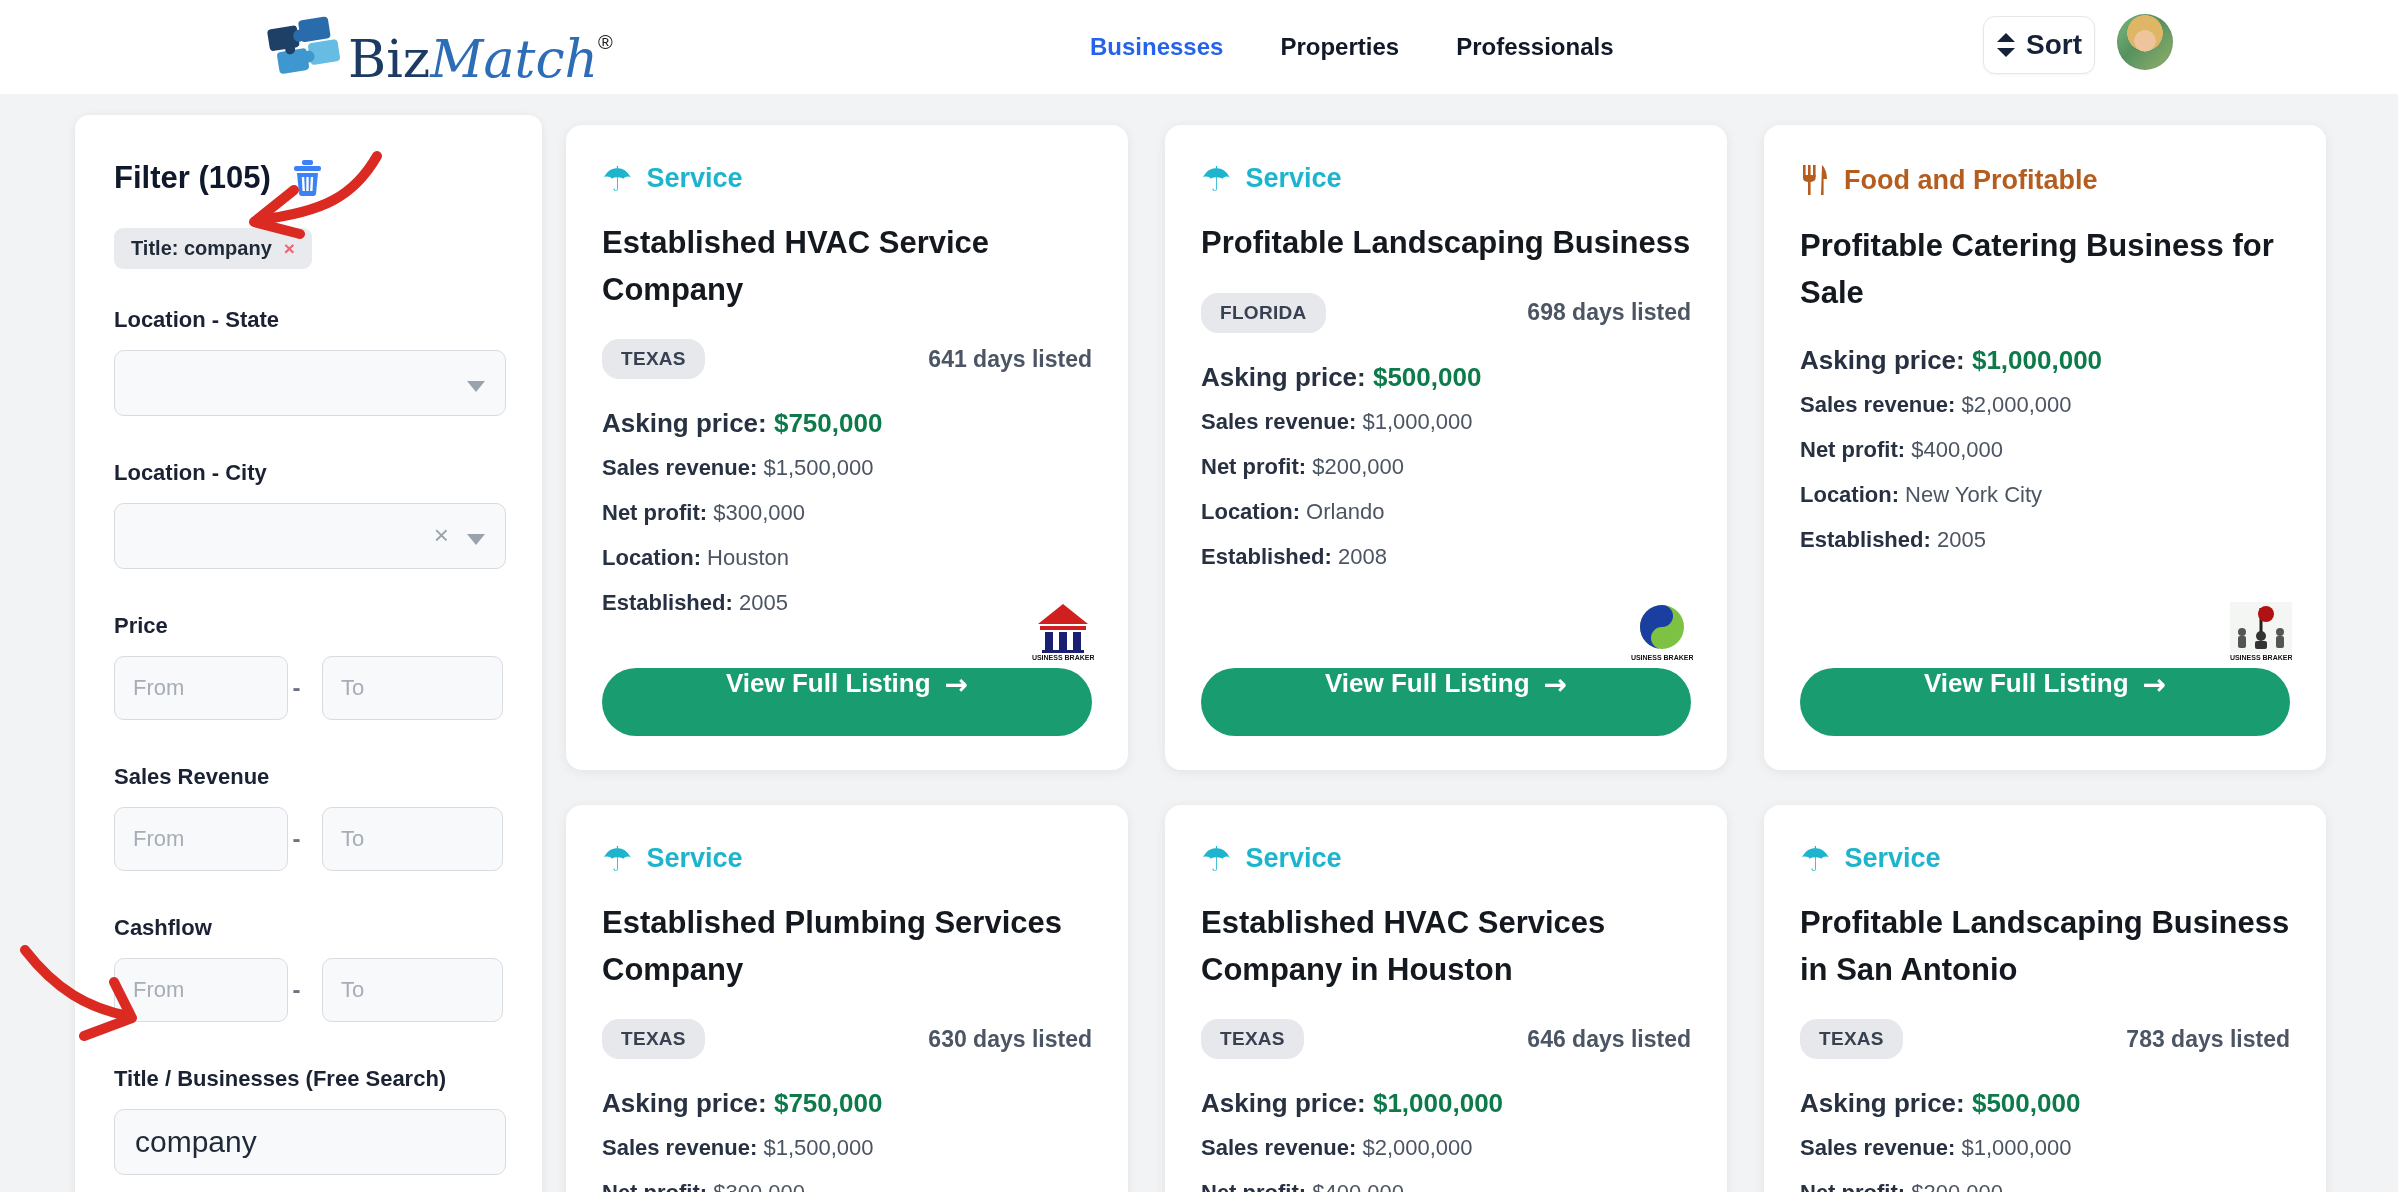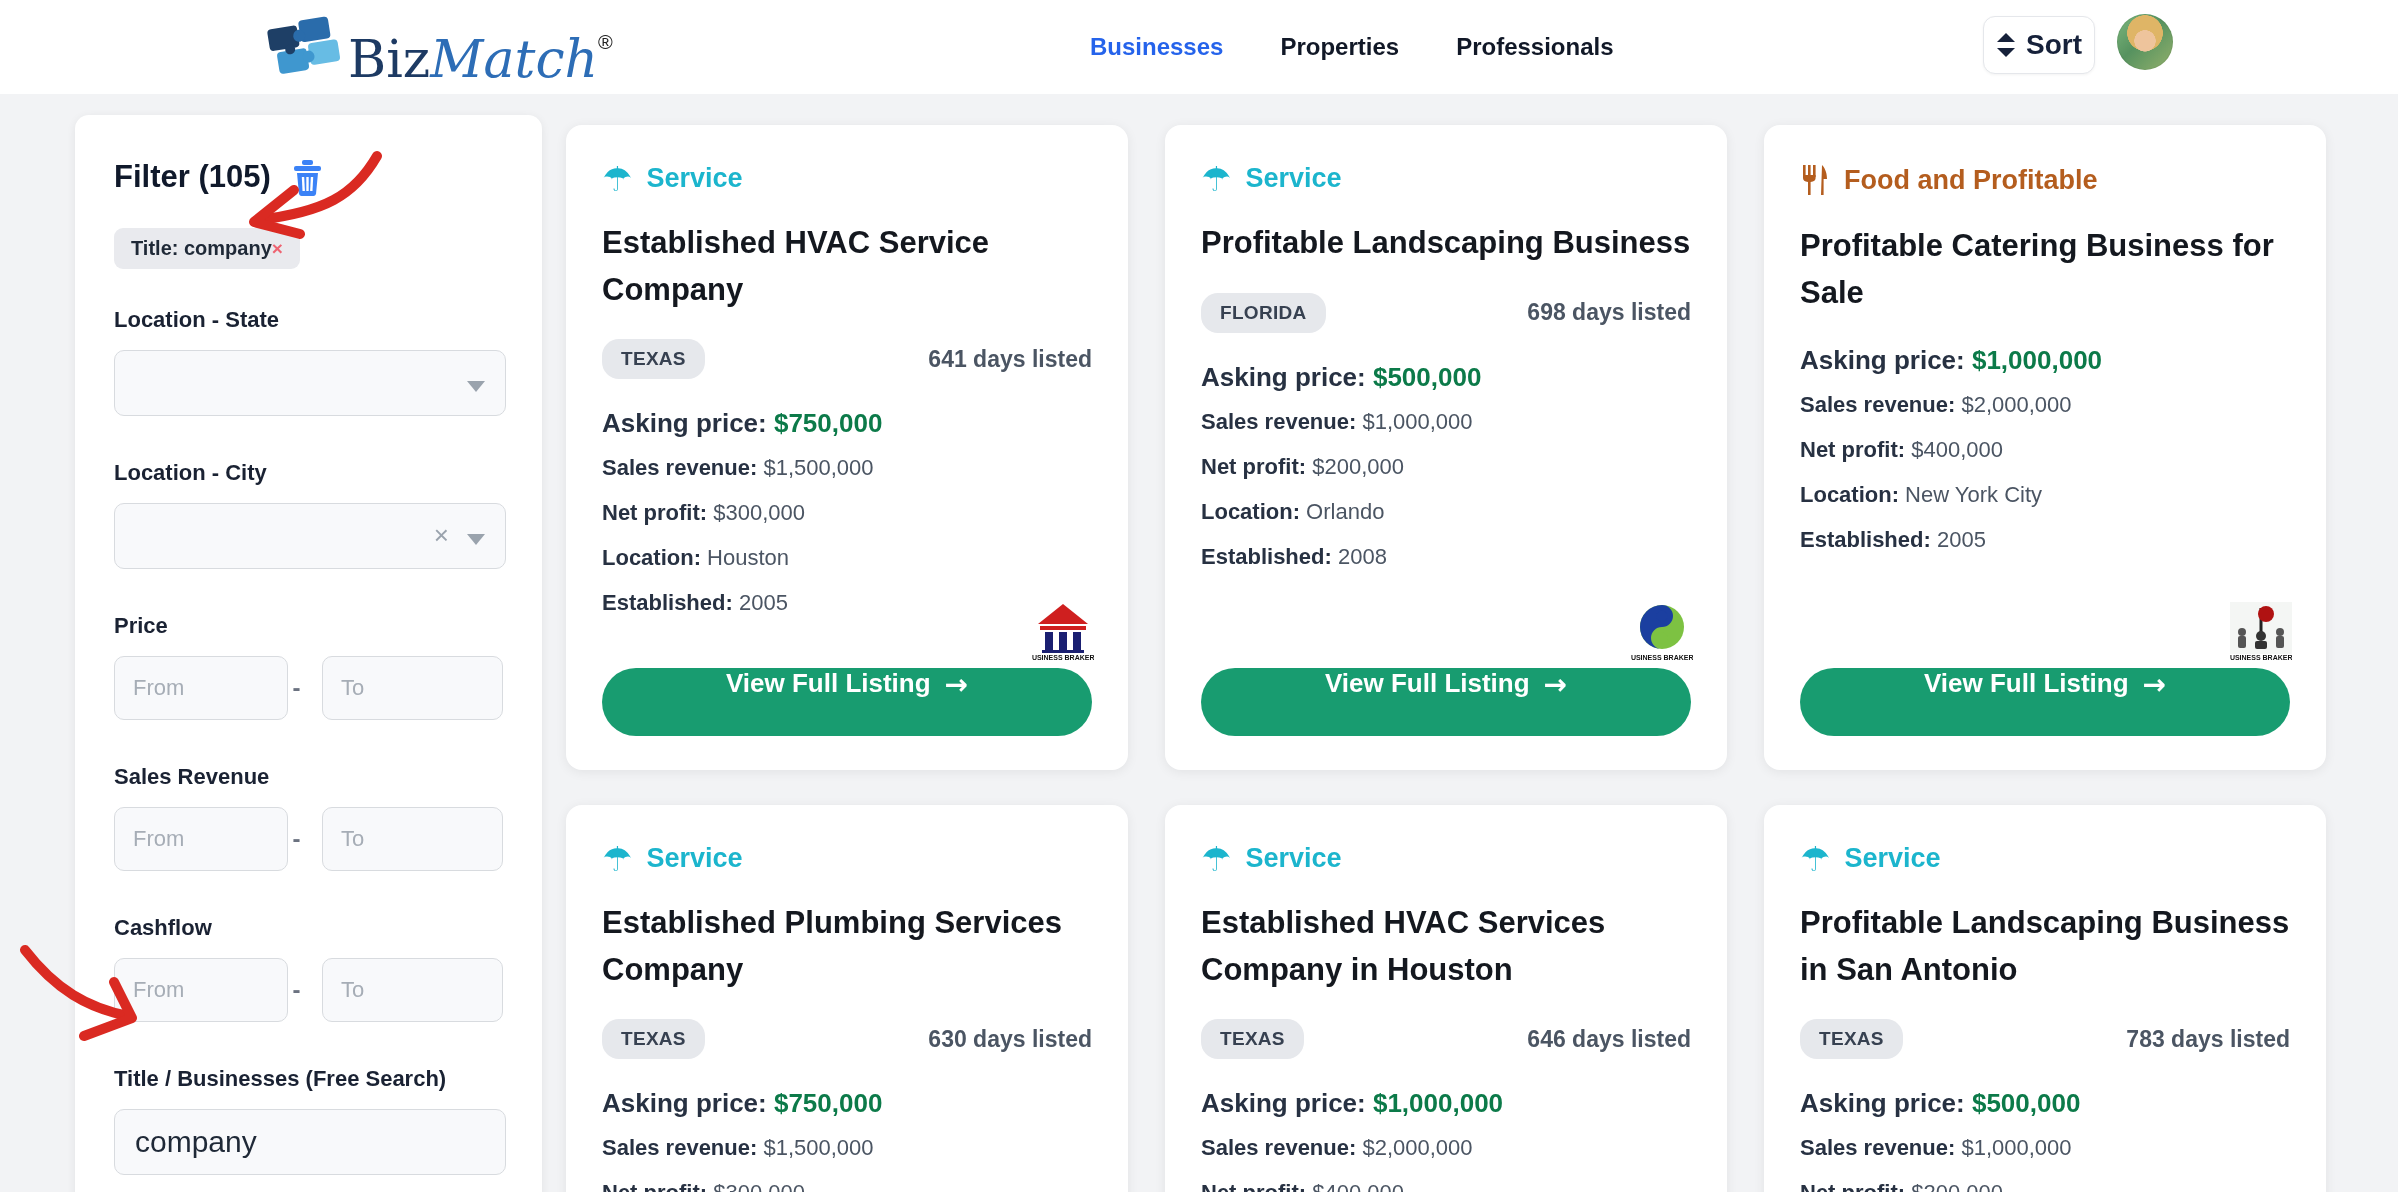--- a/index.html
+++ b/index.html
@@ -24,24 +24,24 @@
   .avatar { position:absolute; left:2117px; top:14px; width:56px; height:56px; border-radius:50%;
             background:
               radial-gradient(circle at 50% 48%, #eec49c 0 26%, rgba(0,0,0,0) 27%),
               radial-gradient(circle at 50% 34%, #dfb566 0 38%, rgba(0,0,0,0) 39%),
               linear-gradient(135deg,#7fb87e 0%,#56925f 45%,#93b06c 100%);
             box-shadow:0 0 0 1px rgba(0,0,0,.06) inset; }
 
   
   .sidebar { position:absolute; left:75px; top:115px; width:467px; height:1170px; background:#fff;
              border-radius:14px; box-shadow:0 2px 10px rgba(0,0,0,.07); padding:44px 39px; }
-  .filter-title-row { display:flex; gap:20px; }
+  .filter-title-row { display:flex; align-items:center; gap:20px; }
   .filter-title { font-size:31px; font-weight:800; color:#10192b; }
   .trash { width:33px; height:37px; cursor:pointer; }
-  .chip { display:inline-flex; align-items:center; margin-top:32px; background:#e9eaee;
+  .chip { display:inline-flex; align-items:center; gap:12px; margin-top:32px; background:#e9eaee;
           border-radius:9px; padding:9px 17px; font-size:20px; font-weight:600; color:#1f2937; }
   .chip-x { color:#ee6472; font-size:19px; font-weight:700; cursor:pointer; }
   .f-label { margin-top:44px; font-size:22px; font-weight:700; color:#1a2233; }
   .f-label.first { margin-top:38px; }
   .select-box { margin-top:17px; width:392px; height:66px; background:#f8f9fb; border:1px solid #d8dbdf;
                 border-radius:10px; position:relative; cursor:pointer; display:flex; align-items:center;
                 padding:0 20px; font-size:22px; color:#9aa1ab; }
   .chev { position:absolute; right:20px; top:30px; width:0; height:0;
           border-left:9px solid transparent; border-right:9px solid transparent; border-top:11px solid #9aa3ad; }
   .clear-x { position:absolute; right:56px; top:16px; font-size:26px; color:#9aa3ad; cursor:pointer; }

